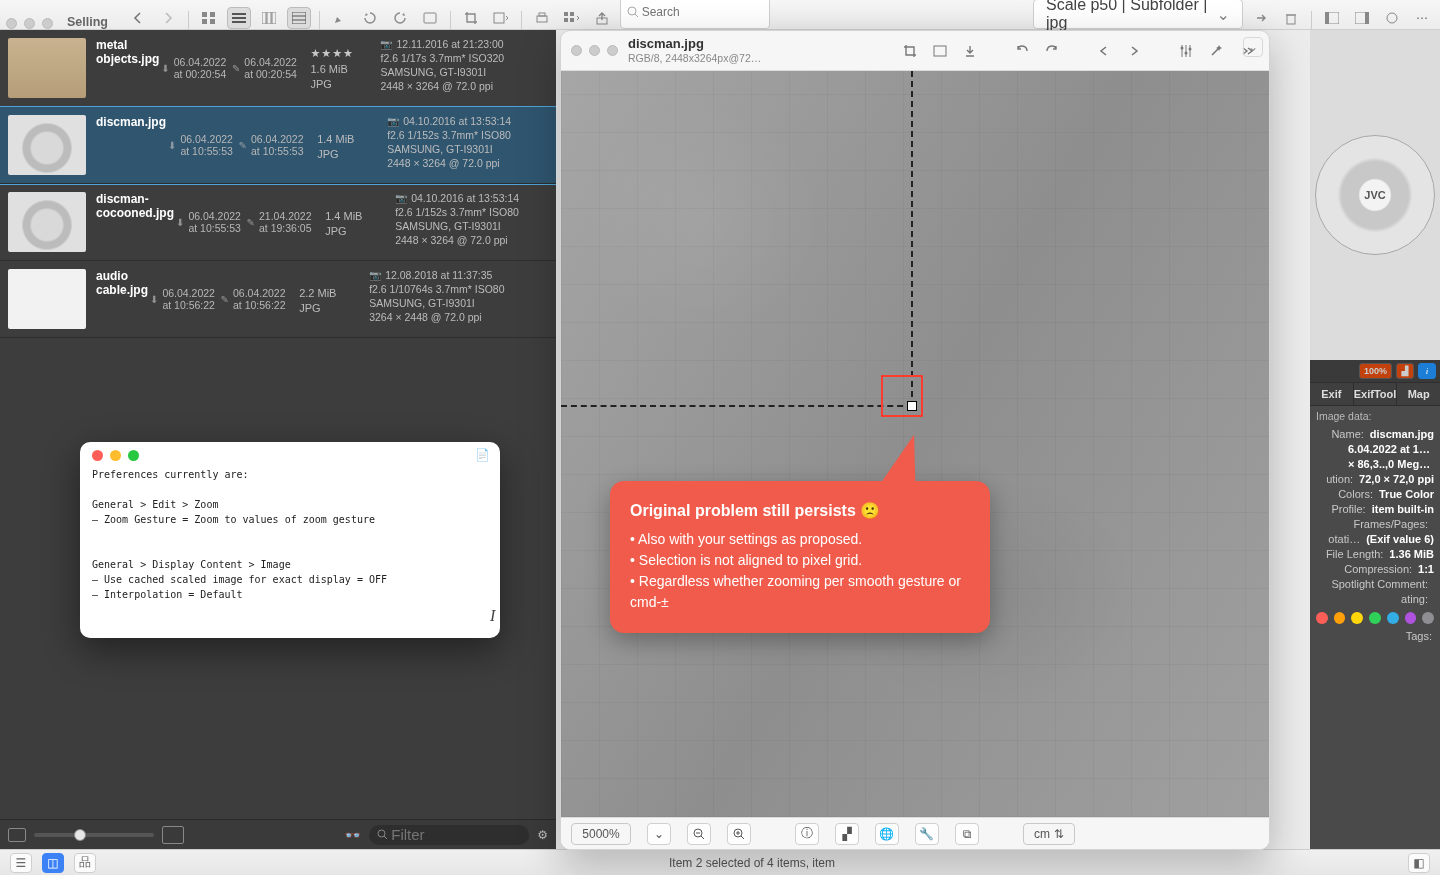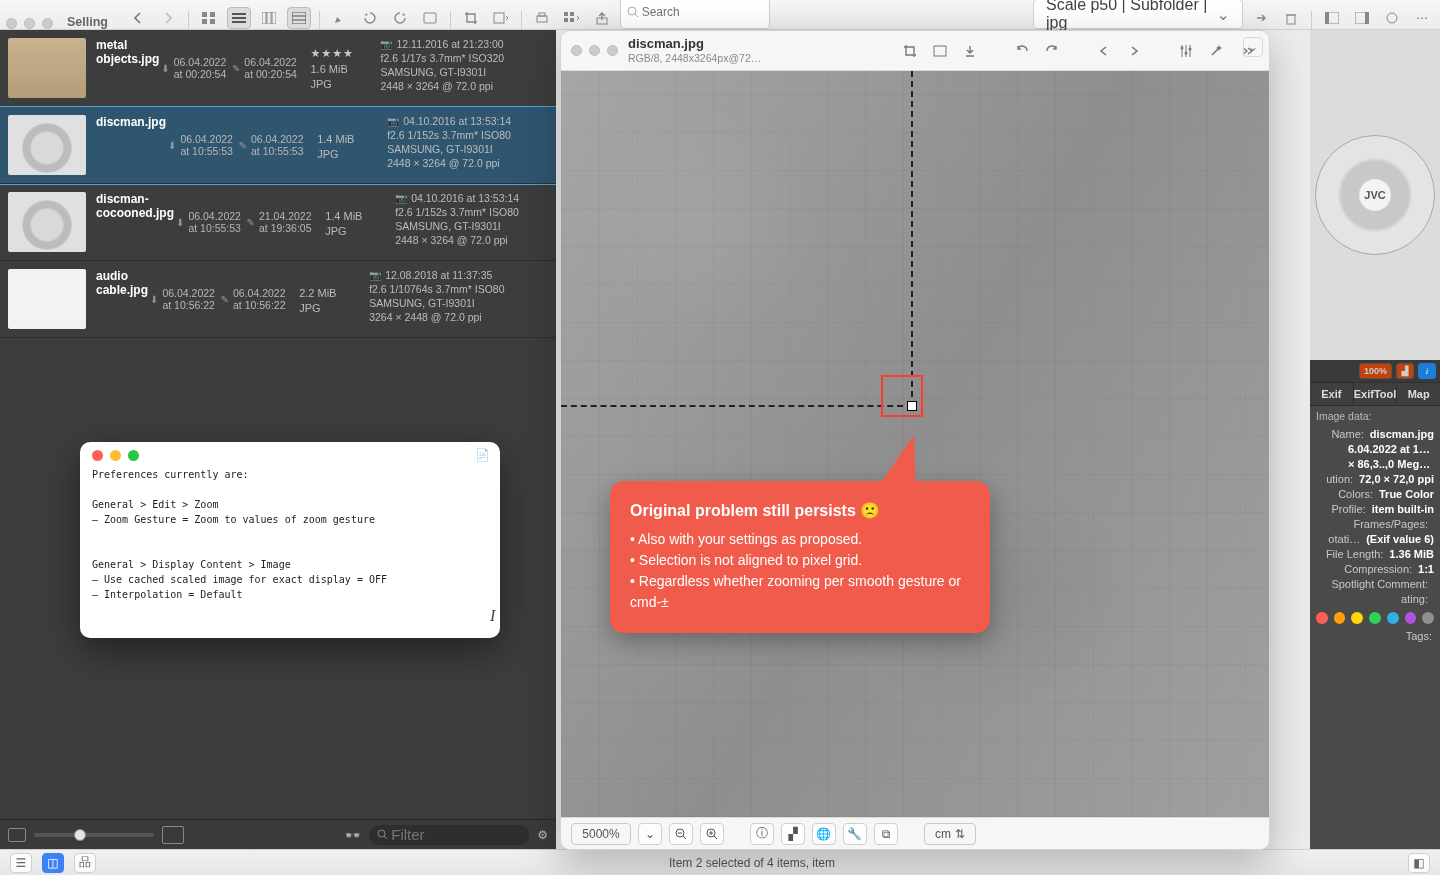--- a/index.html
+++ b/index.html
@@ -149,21 +149,21 @@
     content:""; position:absolute; left:270px; top:-48px;
     width:0;height:0;
     border-left:30px solid transparent;
     border-right:10px solid transparent;
     border-bottom:60px solid #f05b4b;
     transform:rotate(8deg);
   }
 
   .viewer-status {
     height:32px; border-top:1px solid #dcdcdc; display:flex; align-items:center;
-    padding:0 10px; gap:7px; background:#f6f6f6; color:#555;
+    padding:0 10px; gap:16px; background:#f6f6f6; color:#555;
   }
   .zoom-val { width:60px; height:22px; border:1px solid #c8c8c8; border-radius:4px;
     display:flex; align-items:center; justify-content:center; font-size:12px;}
   .mini-btn { width:24px; height:22px; border:1px solid #d0d0d0; border-radius:4px; display:flex; align-items:center; justify-content:center; color:#555; background:#fdfdfd;}
   .unit-sel { width:52px; height:22px; border:1px solid #c8c8c8; border-radius:4px;
     display:flex; align-items:center; justify-content:center; gap:4px; font-size:12px;}
   .collapse-chev { position:absolute; right:6px; top:6px; width:20px;height:20px; display:flex;align-items:center;justify-content:center; color:#888; border:1px solid #d8d8d8; border-radius:4px;}
 
   
   .inspector {

